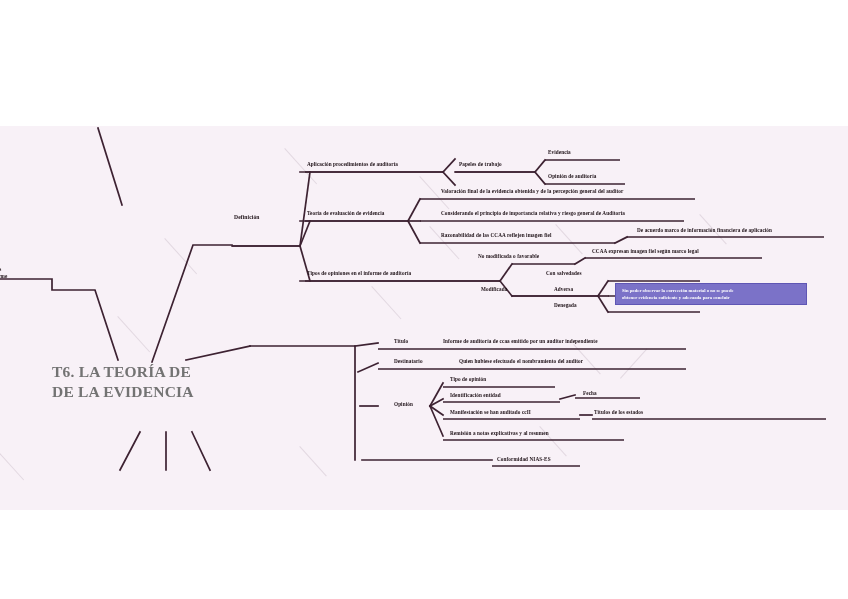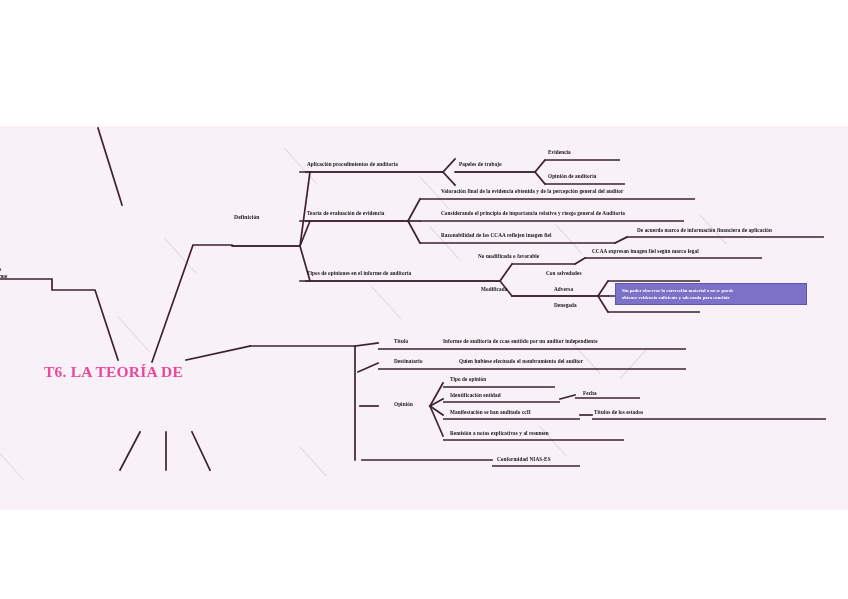--- a/index.html
+++ b/index.html
@@ -29,22 +29,22 @@
     font-weight:700;
     letter-spacing:.1px;
     white-space:nowrap;
     line-height:1.05;
   }
   .node.lbl{font-size:5.2px;}
   .node.key{font-size:5.6px;}
 
   
   #center-topic{
-    position:absolute;left:44px;top:362px;width:200px;
-    color:#ec4899;font-weight:700;font-size:15.5px;line-height:1.26;
+    position:absolute;left:52px;top:362px;width:200px;
+    color:#737373;font-weight:700;font-size:15.5px;line-height:1.26;
     letter-spacing:.2px;
   }
   #center-topic span{display:block;}
 
   
   #callout{
     position:absolute;left:615px;top:283px;width:192px;height:22px;
     background:#7b72c8;border:1px solid #5f56b4;
     color:#ffffff;font-size:4.6px;font-weight:700;line-height:1.55;
     padding:3px 5px 0 6px;box-sizing:border-box;
@@ -175,20 +175,21 @@
       <line x1="575" y1="398" x2="640" y2="398"></line>
       <line x1="443" y1="419" x2="580" y2="419"></line>
       <line x1="592" y1="419" x2="826" y2="419"></line>
       <line x1="443" y1="440" x2="624" y2="440"></line>
       <line x1="492" y1="466" x2="580" y2="466"></line>
     </g>
   </svg>
 
   <div id="center-topic">
     <span>T6. LA TEORÍA DE</span>
+    <span>DE LA EVIDENCIA</span>
   </div>
 
   <div class="clip-left">
     <span>nes</span>
     <span>forme</span>
   </div>
 
   <div class="node key" style="left:234px;top:215px;">Definición</div>
 
   <div class="node lbl" style="left:307px;top:162px;">Aplicación procedimientos de auditoría</div>

